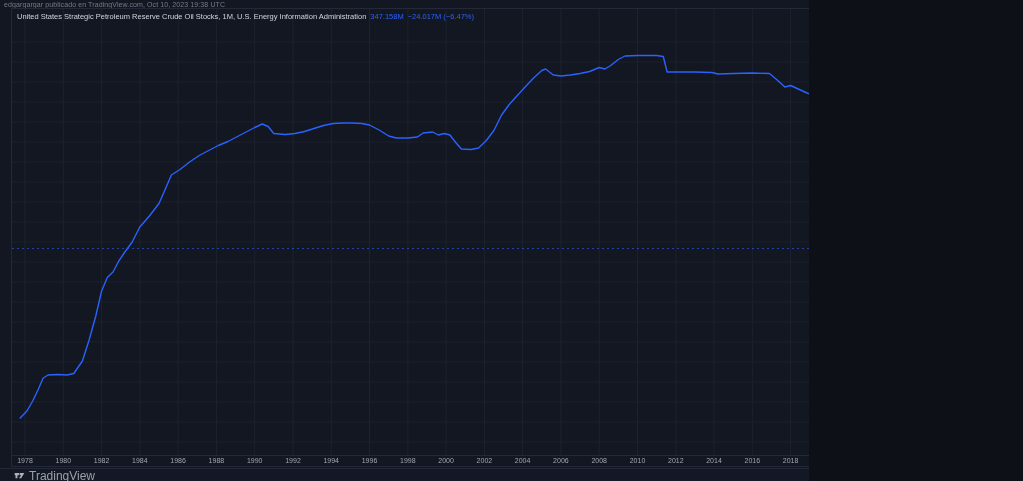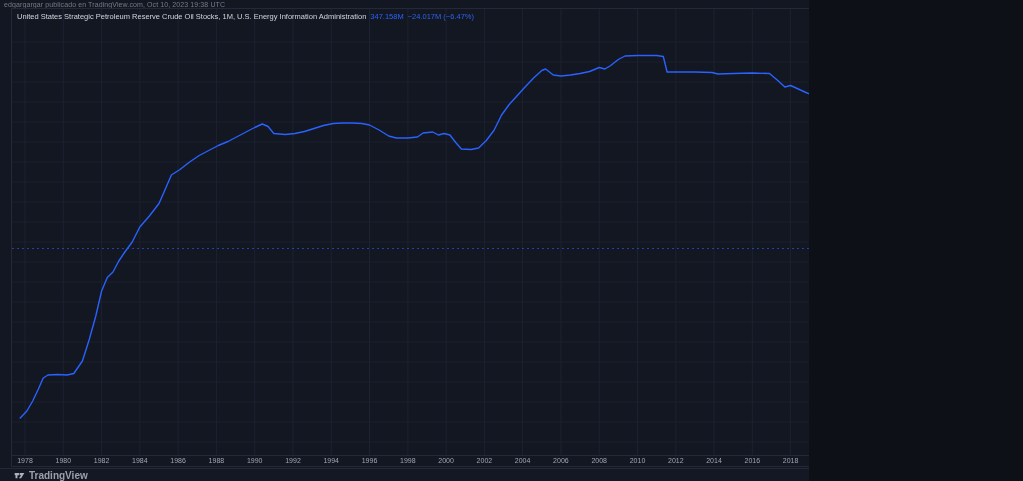--- a/index.html
+++ b/index.html
@@ -46,21 +46,21 @@
     position:absolute;left:988px;top:242px;height:12px;padding:0 3px;
     background:#2962ff;color:#ffffff;font-size:7px;
     display:flex;align-items:center;border-radius:1px;z-index:7;
   }
   .bottom-toolbar{
     position:absolute;left:0;top:468px;width:1023px;height:13px;
     background:#141824;border-top:1px solid #232938;z-index:5;
     display:flex;align-items:center;
   }
   .tv-logo{display:flex;align-items:center;gap:4px;margin-left:14px;cursor:pointer;}
-  .tv-logo-text{font-size:10px;font-weight:bold;color:#9row;color:#9aa0ab;}
+  .tv-logo-text{font-size:12px;font-weight:normal;color:#9row;color:#9aa0ab;}
 </style>
 </head>
 <body>
 
 <div class="canvas">
 
   <div class="attribution">edgargargar publicado en TradingView.com, Oct 10, 2023 19:38 UTC</div>
 
   <div class="widget-frame"></div>
 

